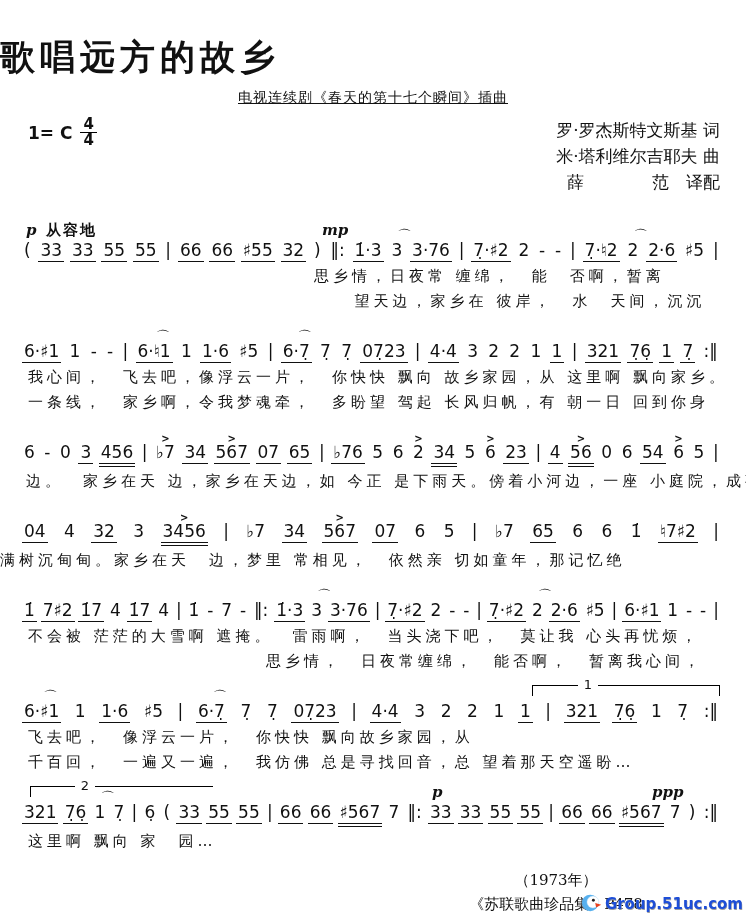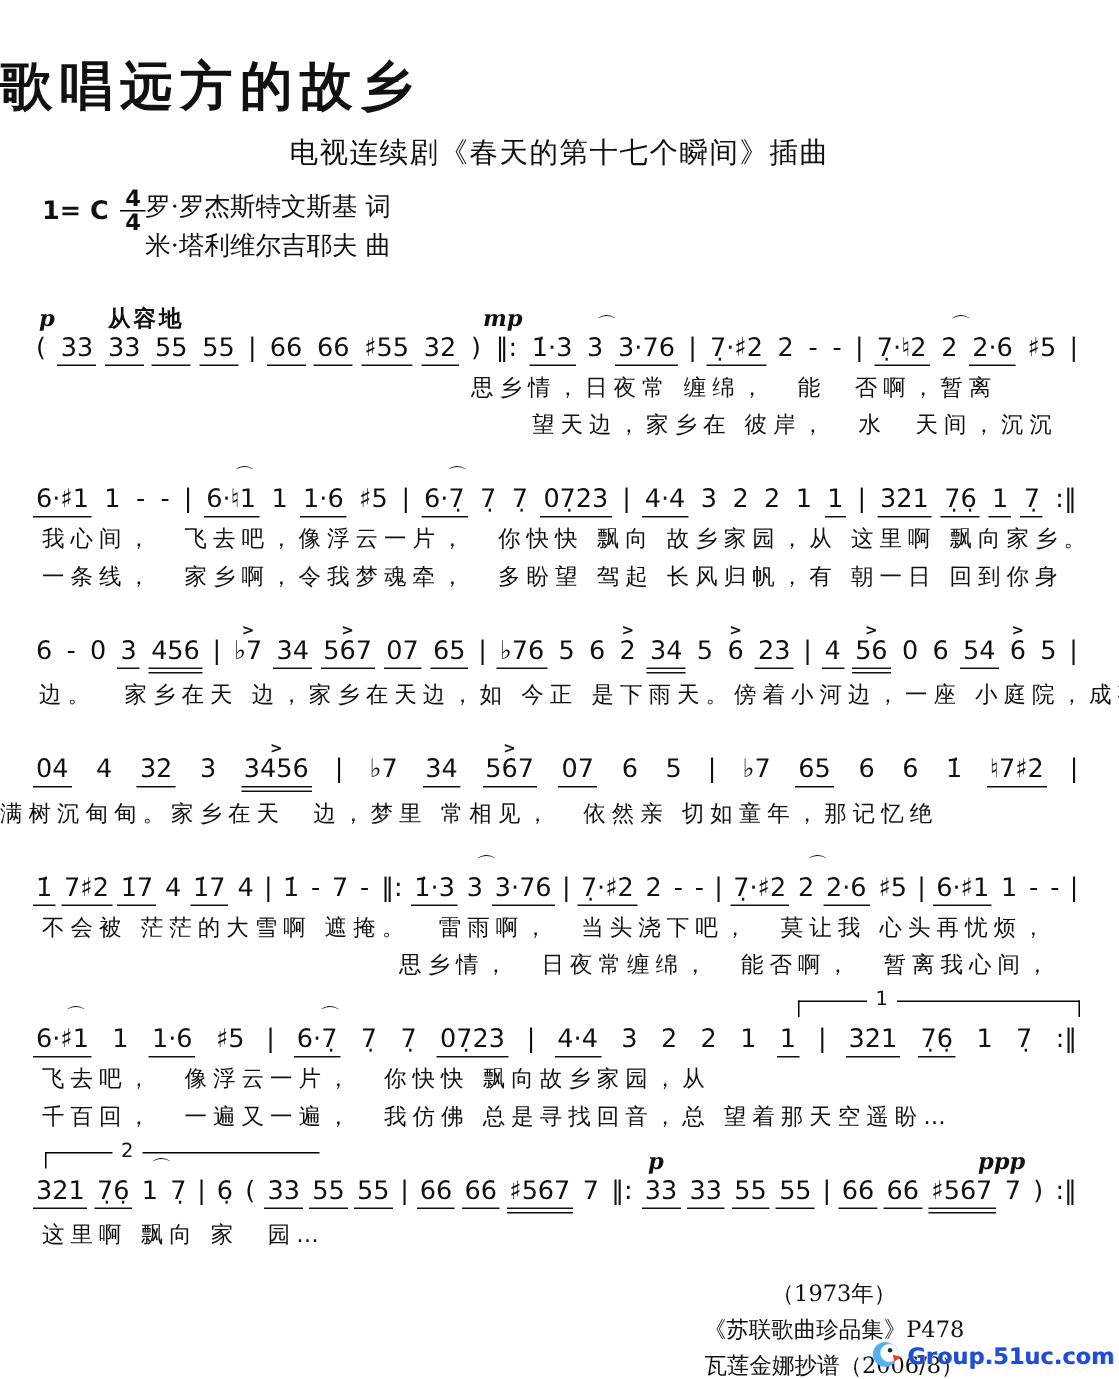--- a/index.html
+++ b/index.html
@@ -8,24 +8,24 @@
     font-family:"DejaVu Sans",sans-serif; color:#111; overflow:hidden;
   }
   
   .title{
     margin:34px 0 0 0; text-align:left;
     font-family:"DejaVu Serif",serif; font-weight:bold;
     font-size:35px; letter-spacing:5px;
   }
   .subtitle{
     margin-top:8px; text-align:center;
-    font-family:"DejaVu Serif",serif; font-size:19px; letter-spacing:1px;
+    font-family:"DejaVu Serif",serif; font-size:14px; letter-spacing:1px;text-decoration:underline;
   }
   .keyrow{
-    display:flex; align-items:flex-start;
+    display:flex; justify-content:space-between; align-items:flex-start;
     padding:10px 26px 0 28px;
   }
   .keysig{font-size:17px; font-weight:bold; display:flex; align-items:center;}
   .timesig{display:inline-flex; flex-direction:column; text-align:center;
     font-size:15px; line-height:15px; margin-left:8px; font-weight:bold;}
   .timesig .num{border-bottom:1.5px solid #000; padding:0 3px;}
   .credits{font-family:"DejaVu Serif",serif; font-size:17px; line-height:26px; text-align:right;}
   
   #systems{margin-top:26px;}
   .system{position:relative; margin-bottom:8px;}
@@ -36,21 +36,21 @@
   .cell{position:relative; padding:0 2px; font-size:17px; line-height:22px; white-space:nowrap;}
   .cell.u{border-bottom:1.5px solid #111;}
   .cell.d{border-bottom:4px double #111;}
   .cell.a::before{content:">"; position:absolute; top:-13px; left:50%;
     transform:translateX(-50%); font-size:10px; font-weight:bold;}
   .cell.s::after{content:"⌒"; position:absolute; top:-15px; left:55%; font-size:14px;}
   .cell.bar{padding:0 1px;}
   .lyric{font-size:15px; letter-spacing:4px; line-height:25px; white-space:nowrap;}
   .ann{position:absolute; top:0; font-size:15px;}
   .ann.dyn{font-family:"DejaVu Serif",serif; font-style:italic; font-weight:bold;}
-  .ann.tempo{font-weight:bold; letter-spacing:2px;margin-left:26px;}
+  .ann.tempo{font-weight:bold; letter-spacing:2px;}
   .volta{position:absolute; top:3px; height:10px;
     border-top:1.5px solid #000; border-left:1.5px solid #000;}
   .volta.rt{border-right:1.5px solid #000;}
   .vlabel{position:absolute; top:-9px; left:24%; background:#fff;
     padding:0 6px; font-size:13px;}
   
   .footer{
     width:340px; margin:14px 0 0 386px; text-align:center;
     font-family:"DejaVu Serif",serif; font-size:15px; line-height:24px;
   }
@@ -72,20 +72,21 @@
     <div class="keysig">
       <span>1= C</span>
       <span class="timesig">
         <span class="num">4</span>
         <span>4</span>
       </span>
     </div>
     <div class="credits">
       <div>罗·罗杰斯特文斯基 词</div>
       <div>米·塔利维尔吉耶夫 曲</div>
+      <div>薛　　　　范　译配</div>
     </div>
   </div>
 
   <div id="systems">
       <div class="system">
         <span class="ann dyn" style="left: 26px;">p</span>
         <span class="ann tempo" style="left: 46px;">从容地</span>
         <span class="ann dyn" style="left: 322px;">mp</span>
         <div class="cells">
           <span class="cell">(</span>

